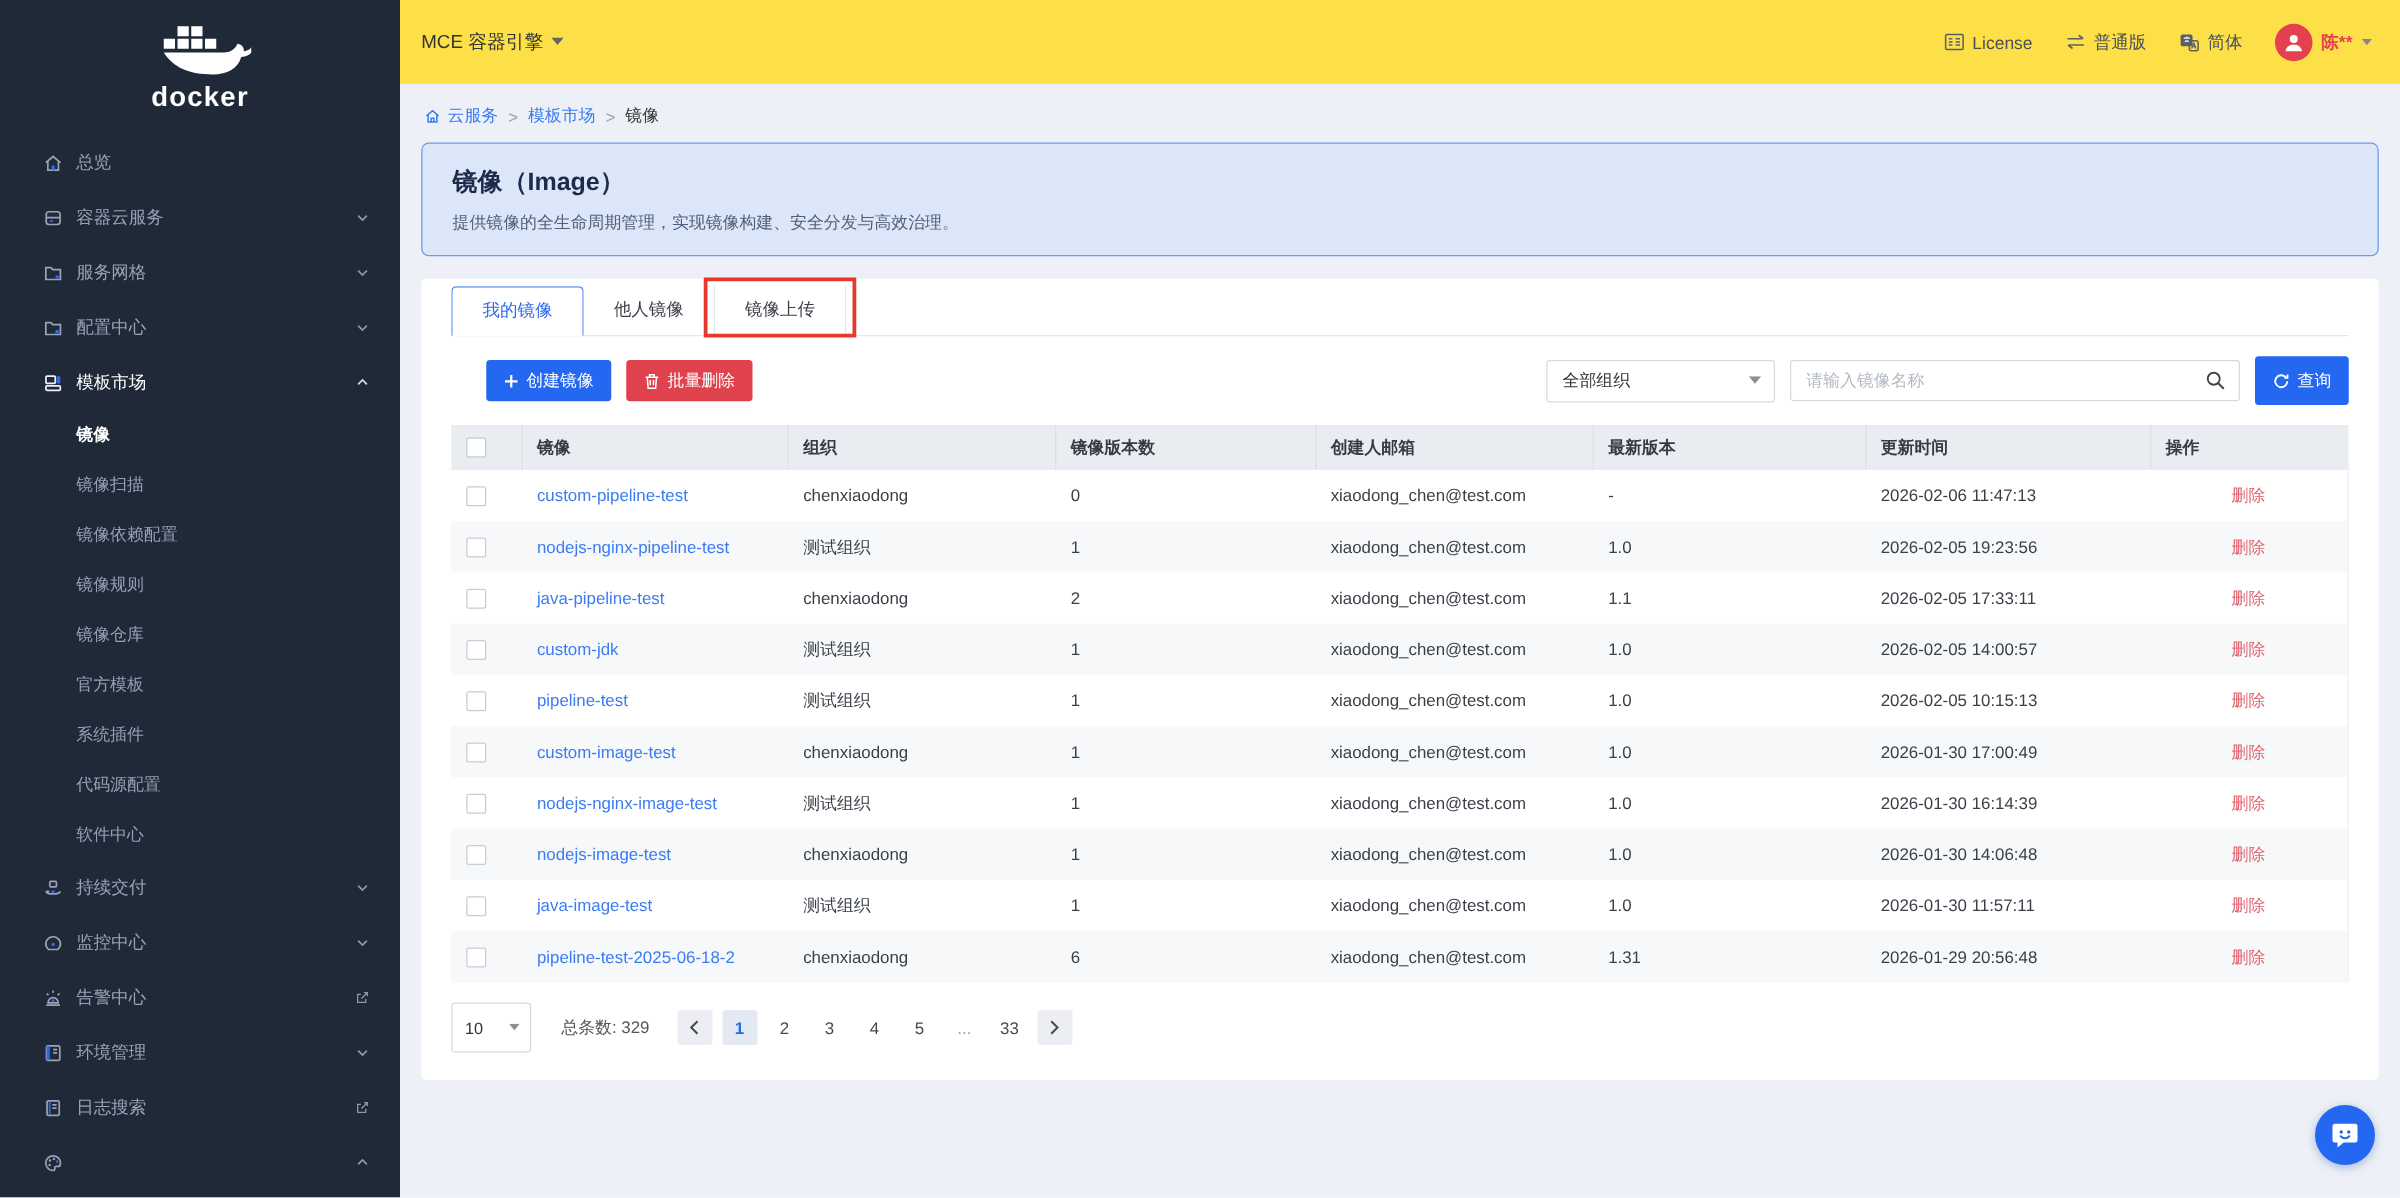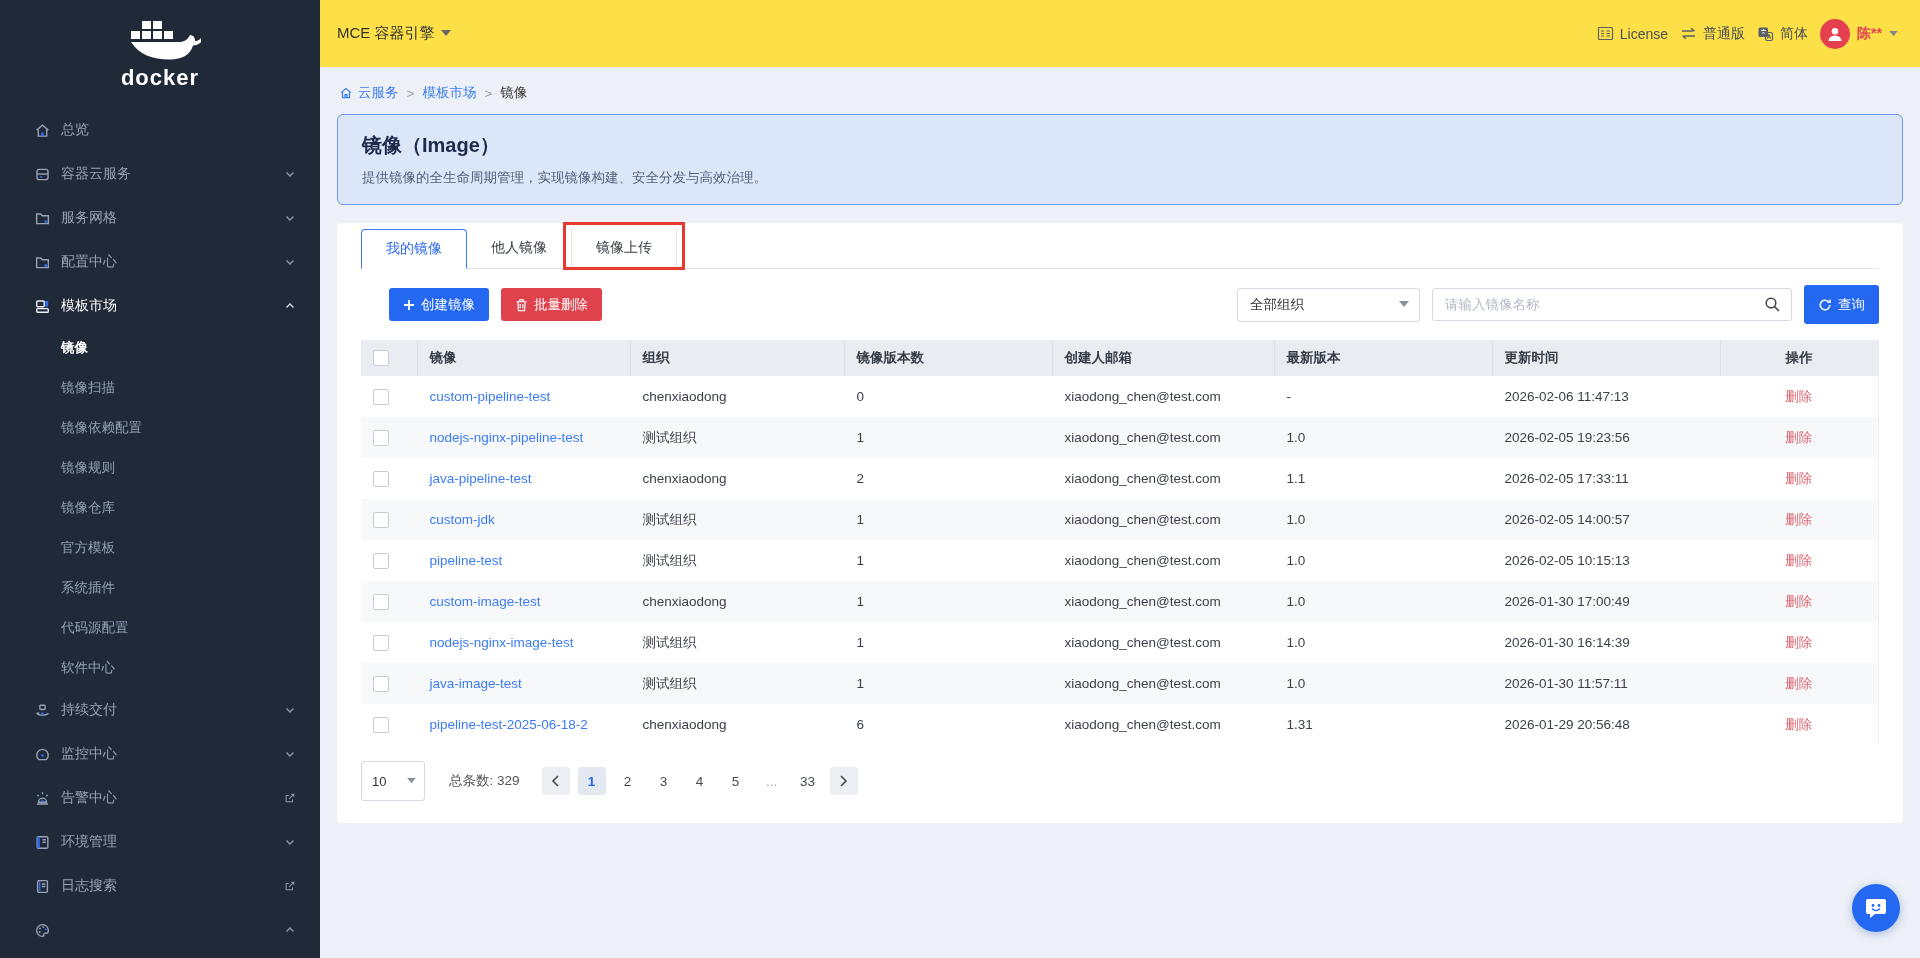--- a/index.html
+++ b/index.html
@@ -16,21 +16,21 @@
   .nav-item .lbl { flex:1; }
   .nav-item.active { color:#fff; }
   .sub-item { height:40px; line-height:40px; padding-left:61px; font-size:13.5px; cursor:pointer; color:#96a0b5; }
   .sub-item.active { color:#fff; font-weight:bold; }
   .chev { width:12px; height:12px; flex:none; }
 
   
   .main { flex:1; display:flex; flex-direction:column; }
   .topbar { height:68px; background:#fde047; border-bottom:1px solid #ebedf0; display:flex; align-items:center; padding:0 22px 0 17px; }
   .product { font-size:15px; color:#333; display:flex; align-items:center; gap:6px; cursor:pointer; }
-  .topbar-right { margin-left:auto; display:flex; align-items:center; gap:12px; }
+  .topbar-right { margin-left:auto; display:flex; align-items:center; gap:26px; }
   .top-link { display:flex; align-items:center; gap:6px; color:#4a4f58; font-size:14px; cursor:pointer; }
   .avatar { width:30px; height:30px; border-radius:50%; background:#e5404f; display:flex; align-items:center; justify-content:center; }
   .user-chip { display:flex; align-items:center; gap:7px; cursor:pointer; }
   .user-name { color:#e5404f; font-size:14px; font-weight:bold; }
 
   .content { flex:1; padding:14px 17px 0 17px; overflow:hidden; }
   .breadcrumb { display:flex; align-items:center; gap:8px; font-size:13.5px; margin:2px 0 12px 2px; }
   .bc-link { color:#3b7cf2; cursor:pointer; display:flex; align-items:center; gap:5px; }
   .bc-sep { color:#9aa0aa; }
   .bc-cur { color:#333; }
@@ -54,21 +54,21 @@
   .toolbar-right { margin-left:auto; display:flex; align-items:center; }
   .select-box { width:183px; height:34px; border:1px solid #d5d9e0; border-radius:3px; background:#fff; display:flex; align-items:center; padding:0 10px 0 12px; cursor:pointer; color:#333; font-size:13.5px; }
   .select-box .caret { margin-left:auto; }
   .search-box { width:360px; height:33px; border:1px solid #d5d9e0; border-radius:3px; background:#fff; display:flex; align-items:center; margin-left:12px; padding:0 10px 0 12px; }
   .search-box input { border:none; outline:none; flex:1; font-size:13.5px; font-family:inherit; color:#333; }
   .search-box input::placeholder { color:#b4bac4; }
   .btn-query { margin-left:12px; height:39px; }
 
   table { width:100%; border-collapse:collapse; table-layout:fixed; margin-top:16px; }
   thead th { background:#e9ecf1; height:36px; font-size:13.5px; font-weight:bold; color:#363c46; text-align:left; padding:0 12px; border-right:1px solid #dcdfe4; }
-  thead th:last-child { border-right:none; text-align:center; }
+  thead th:last-child { border-right:none; }
   thead th.chk-col { width:56px; }
   tbody td { height:41px; padding:0 12px; font-size:13.5px; color:#3a3f48; border-right:1px solid transparent; }
   tbody tr:nth-child(even) { background:#f7f8fa; }
   .link { color:#3b7cf2; cursor:pointer; }
   .del-link { color:#e0636e; cursor:pointer; }
   td.op { text-align:center; }
   .checkbox { width:16px; height:16px; border:1px solid #c8ccd4; border-radius:2px; background:#fff; display:inline-block; cursor:pointer; vertical-align:middle; }
   .tbl-wrap { border-right:1px solid #eceef2; }
 
   .pagination { display:flex; align-items:center; margin-top:16px; gap:8px; }
@@ -488,20 +488,30 @@
               <td class="op"><span class="del-link">删除</span></td>
             </tr>
             <tr>
               <td><span class="checkbox"></span></td>
               <td><span class="link">nodejs-nginx-image-test</span></td>
               <td>测试组织</td>
               <td>1</td>
               <td>xiaodong_chen@test.com</td>
               <td>1.0</td>
               <td>2026-01-30 16:14:39</td>
+              <td class="op"><span class="del-link">删除</span></td>
+            </tr>
+            <tr>
+              <td><span class="checkbox"></span></td>
+              <td><span class="link">nodejs-image-test</span></td>
+              <td>chenxiaodong</td>
+              <td>1</td>
+              <td>xiaodong_chen@test.com</td>
+              <td>1.0</td>
+              <td>2026-01-30 14:06:48</td>
               <td class="op"><span class="del-link">删除</span></td>
             </tr>
             <tr>
               <td><span class="checkbox"></span></td>
               <td><span class="link">java-image-test</span></td>
               <td>测试组织</td>
               <td>1</td>
               <td>xiaodong_chen@test.com</td>
               <td>1.0</td>
               <td>2026-01-30 11:57:11</td>

